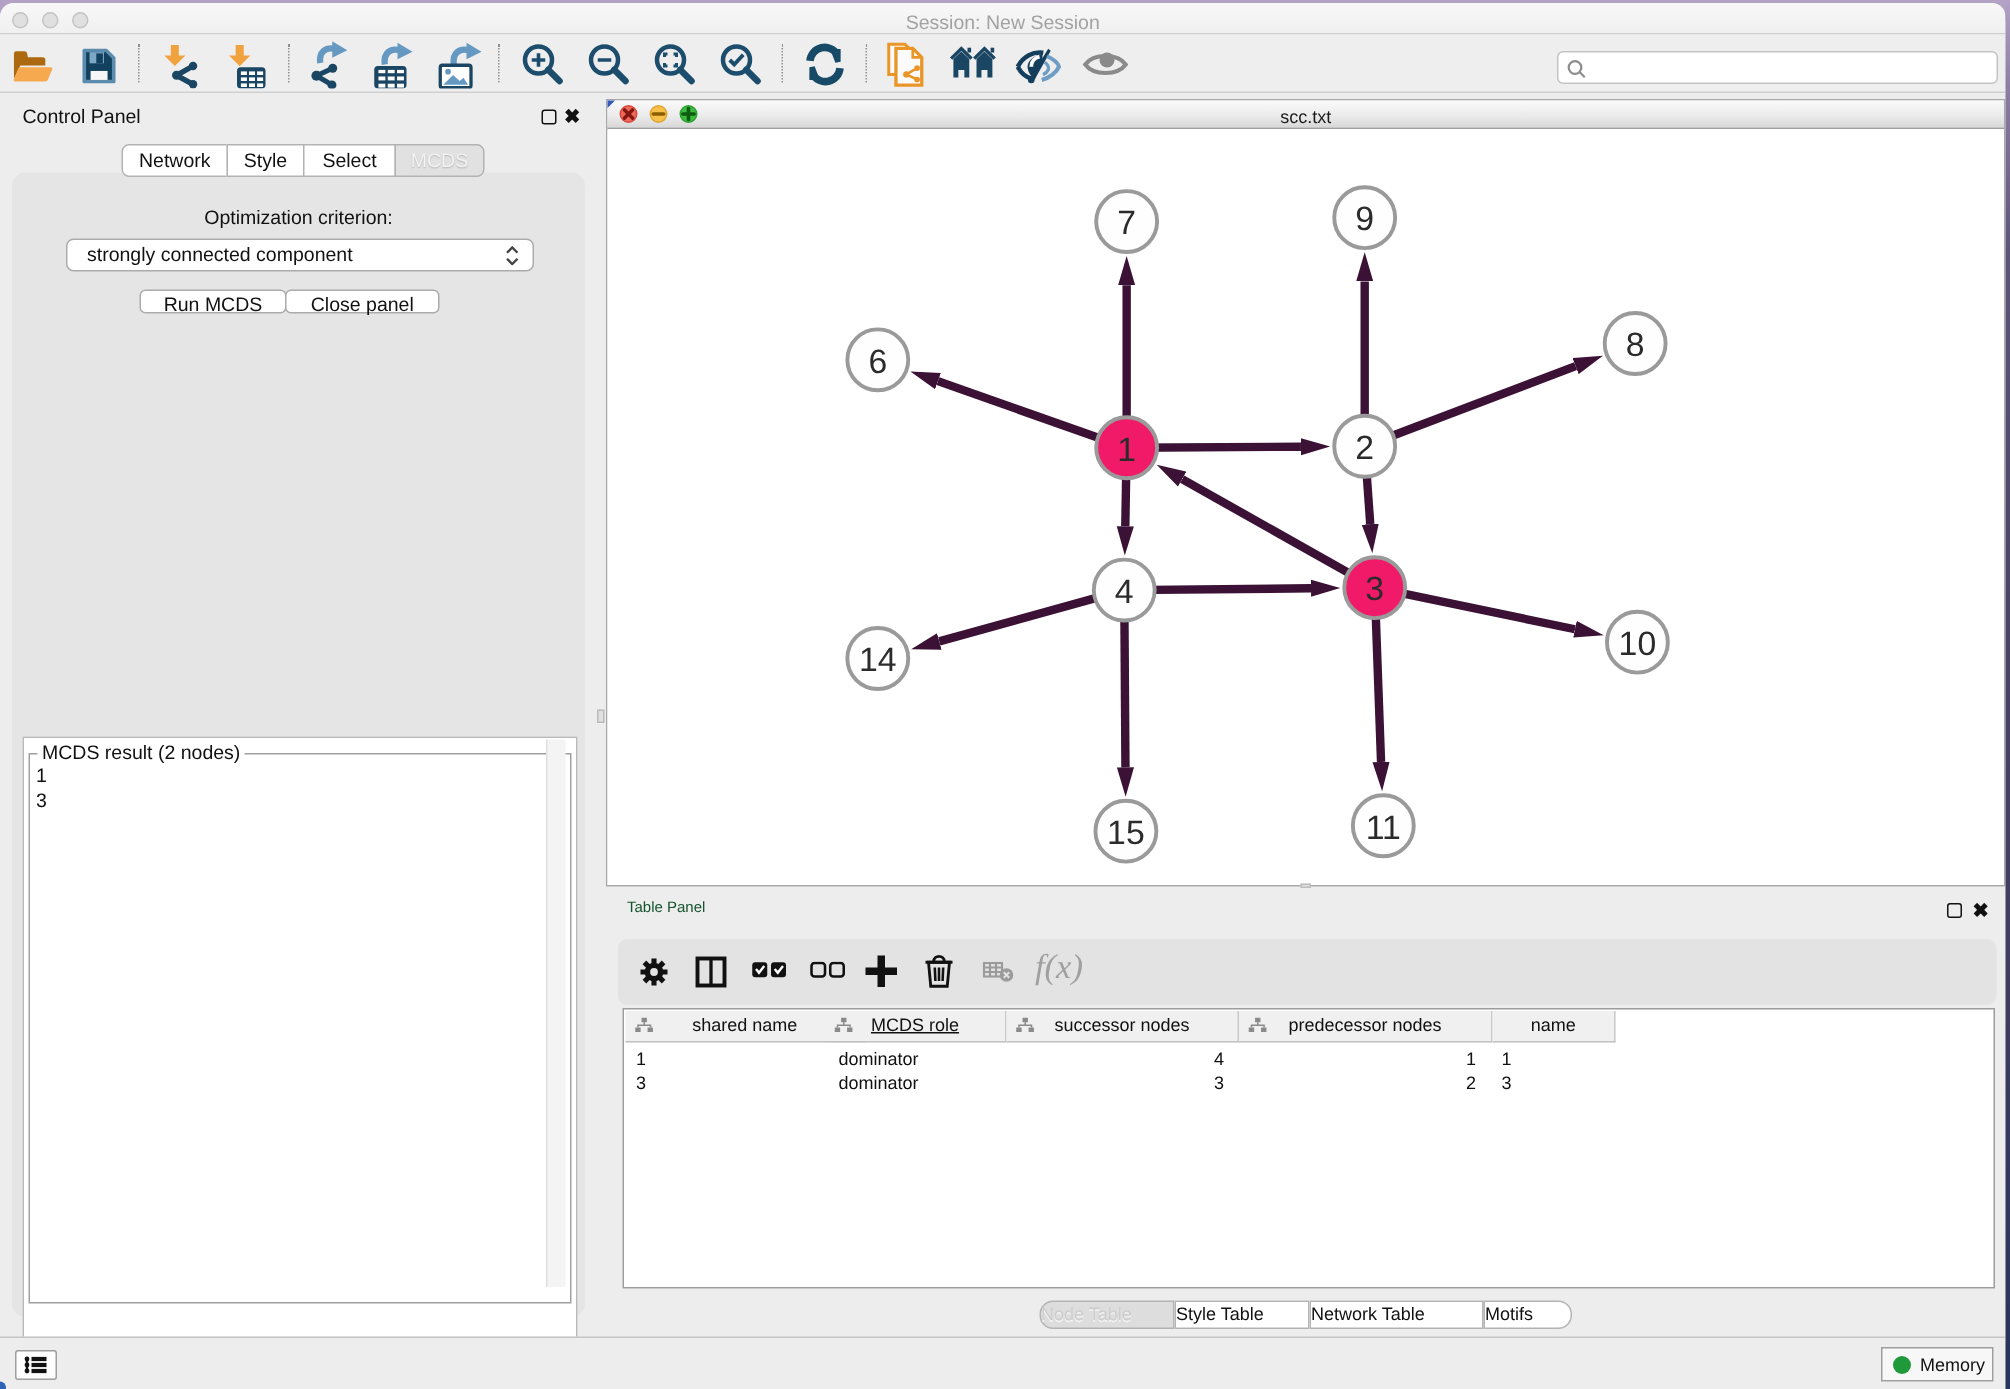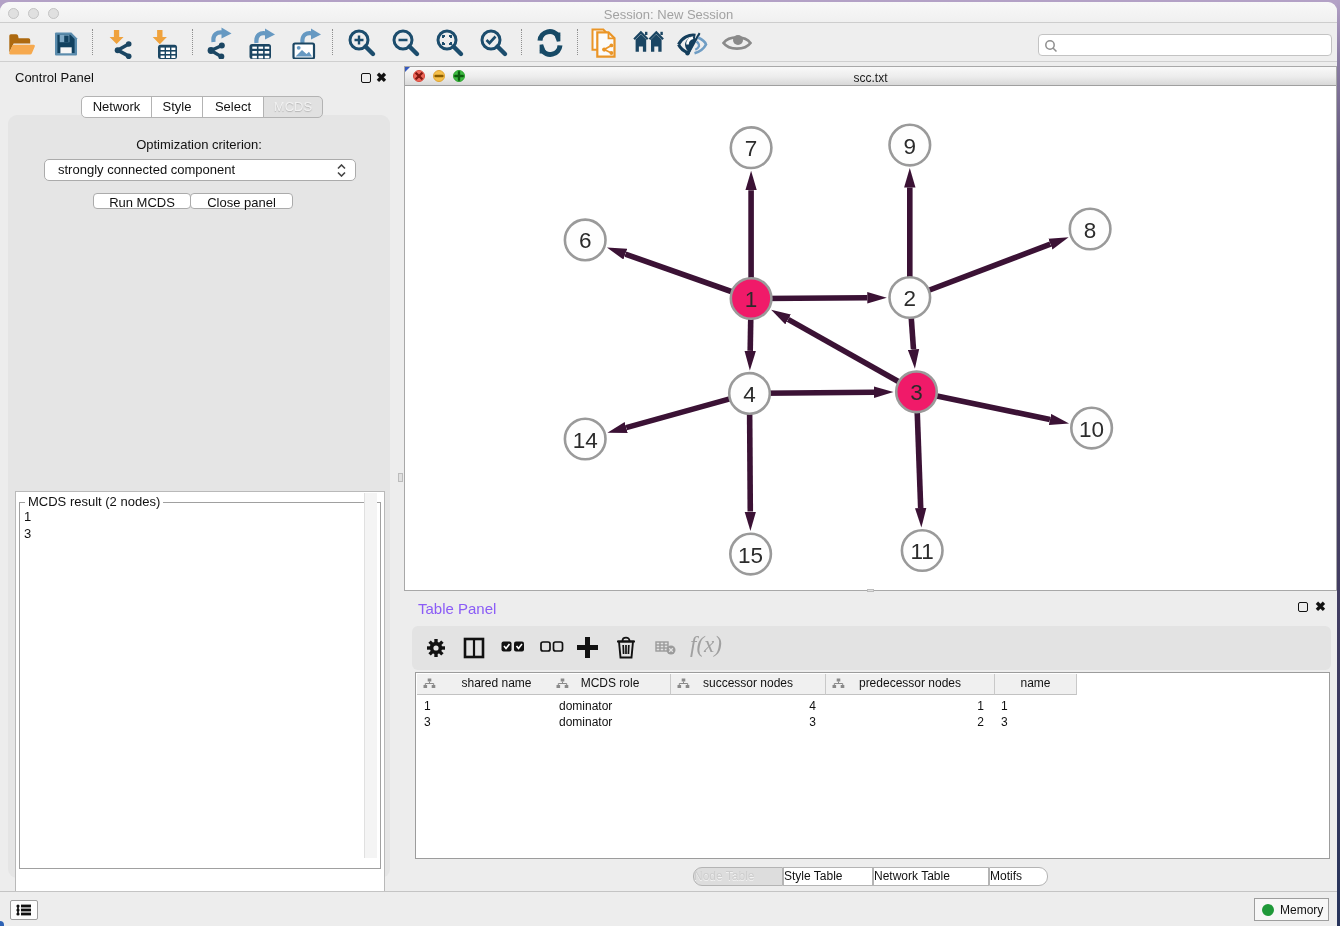--- a/index.html
+++ b/index.html
@@ -51,21 +51,21 @@
 .mtl { position:absolute; top:3px; width:12px; height:12px; border-radius:50%; overflow:hidden; } .mtl svg { position:absolute; }
 #net-title { position:absolute; top:3.5px; left:0; width:100%; text-align:center; font-size:12px; color:#1a1a1a; }
 #net-canvas { position:absolute; left:0; top:20px; width:931px; height:503px; background:#fff; }
 
 
 #vgrip { left:398px; top:471px; width:5px; height:9px; background:#e0e0e0; border:1px solid #bcbcbc; }
 #hgrip { left:867px; top:587px; width:7px; height:3px; background:#e0e0e0; border:1px solid #bcbcbc; }
 
 
 #tablepanel { left:404px; top:591px; width:933px; height:298px; background:#ededed; }
-#tp-title { position:absolute; left:14px; top:7px; font-size:15px; color:#8b5cf6; }
+#tp-title { position:absolute; left:14px; top:7px; font-size:10px; color:#14532d; }
 #tp-toolbar { position:absolute; left:8px; top:33px; width:919px; height:44px; background:#e3e3e3; border-radius:6px; }
 #tp-table { position:absolute; left:11px; top:79px; width:915px; height:187px; background:#fff; border:1px solid #9c9c9c; }
 .th { position:absolute; top:1px; height:21px; background:#f0f0f0; border-right:1px solid #c9c9c9; border-bottom:1px solid #c2c2c2; font-size:12px; color:#111; text-align:center; line-height:18px; }
 .td { position:absolute; font-size:12px; color:#111; }
 .btab { position:absolute; top:274px; height:19px; background:#fff; border:1px solid #b4b4b4; font-size:12px; color:#111; text-align:left; line-height:17px; }
 </style>
 </head>
 <body>
 <div class="abs" id="wallstrip"></div>
 <div class="abs" id="win">
@@ -375,21 +375,21 @@
       </svg>
       <div style="position:absolute; left:278px; top:6px; font-family:'Liberation Serif',serif; font-style:italic; font-size:23px; color:#a0a0a0;">f(x)</div>
     </div>
     <div id="tp-table">
       <div class="th" style="left:1px; width:160px;"><svg style="position:absolute; left:6px; top:4px;" width="13" height="11" viewBox="0 0 13 11">
             <rect x="4.7" y="0.5" width="3.6" height="3" fill="#8a8a8a"></rect>
             <rect x="0.5" y="7" width="3.6" height="3" fill="#8a8a8a"></rect>
             <rect x="8.7" y="7" width="3.6" height="3" fill="#8a8a8a"></rect>
             <path d="M6.5,3.5 v2 M2.3,7 v-1.5 h8.4 v1.5" fill="none" stroke="#8a8a8a" stroke-width="1"></path>
           </svg>shared name</div>
-      <div class="th" style="left:134px; width:121px;"><svg style="position:absolute; left:6px; top:4px;" width="13" height="11" viewBox="0 0 13 11">
+      <div class="th" style="left:134px; width:121px;text-decoration:underline;"><svg style="position:absolute; left:6px; top:4px;" width="13" height="11" viewBox="0 0 13 11">
             <rect x="4.7" y="0.5" width="3.6" height="3" fill="#8a8a8a"></rect>
             <rect x="0.5" y="7" width="3.6" height="3" fill="#8a8a8a"></rect>
             <rect x="8.7" y="7" width="3.6" height="3" fill="#8a8a8a"></rect>
             <path d="M6.5,3.5 v2 M2.3,7 v-1.5 h8.4 v1.5" fill="none" stroke="#8a8a8a" stroke-width="1"></path>
           </svg>MCDS role</div>
       <div class="th" style="left:255px; width:155px;"><svg style="position:absolute; left:6px; top:4px;" width="13" height="11" viewBox="0 0 13 11">
             <rect x="4.7" y="0.5" width="3.6" height="3" fill="#8a8a8a"></rect>
             <rect x="0.5" y="7" width="3.6" height="3" fill="#8a8a8a"></rect>
             <rect x="8.7" y="7" width="3.6" height="3" fill="#8a8a8a"></rect>
             <path d="M6.5,3.5 v2 M2.3,7 v-1.5 h8.4 v1.5" fill="none" stroke="#8a8a8a" stroke-width="1"></path>

